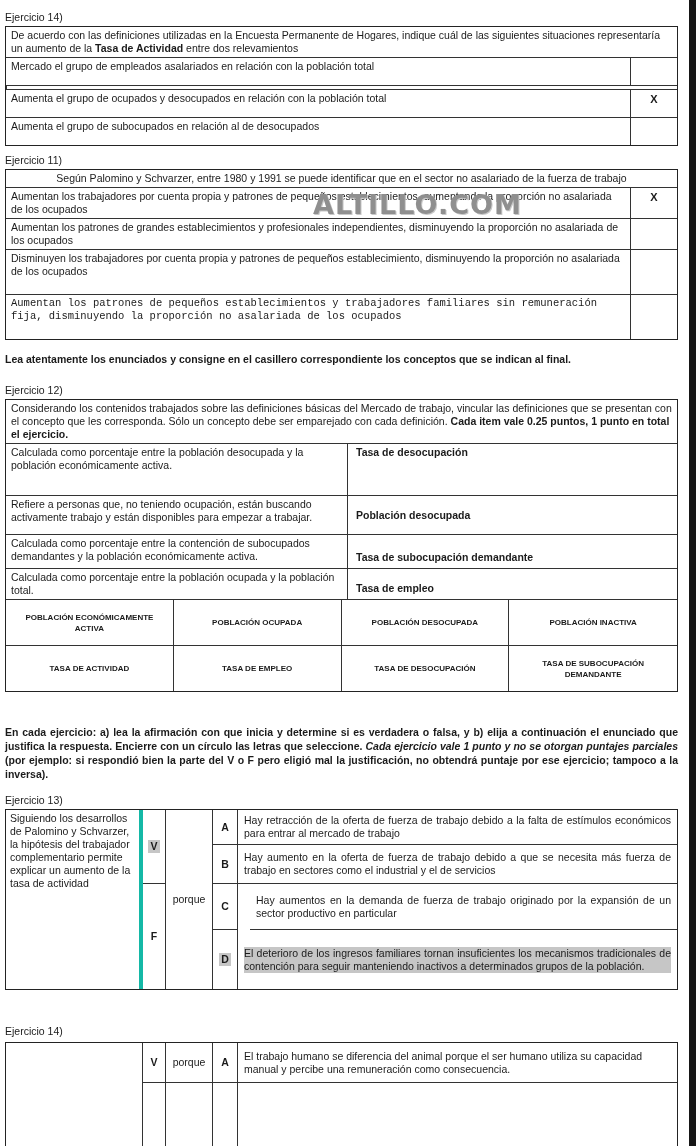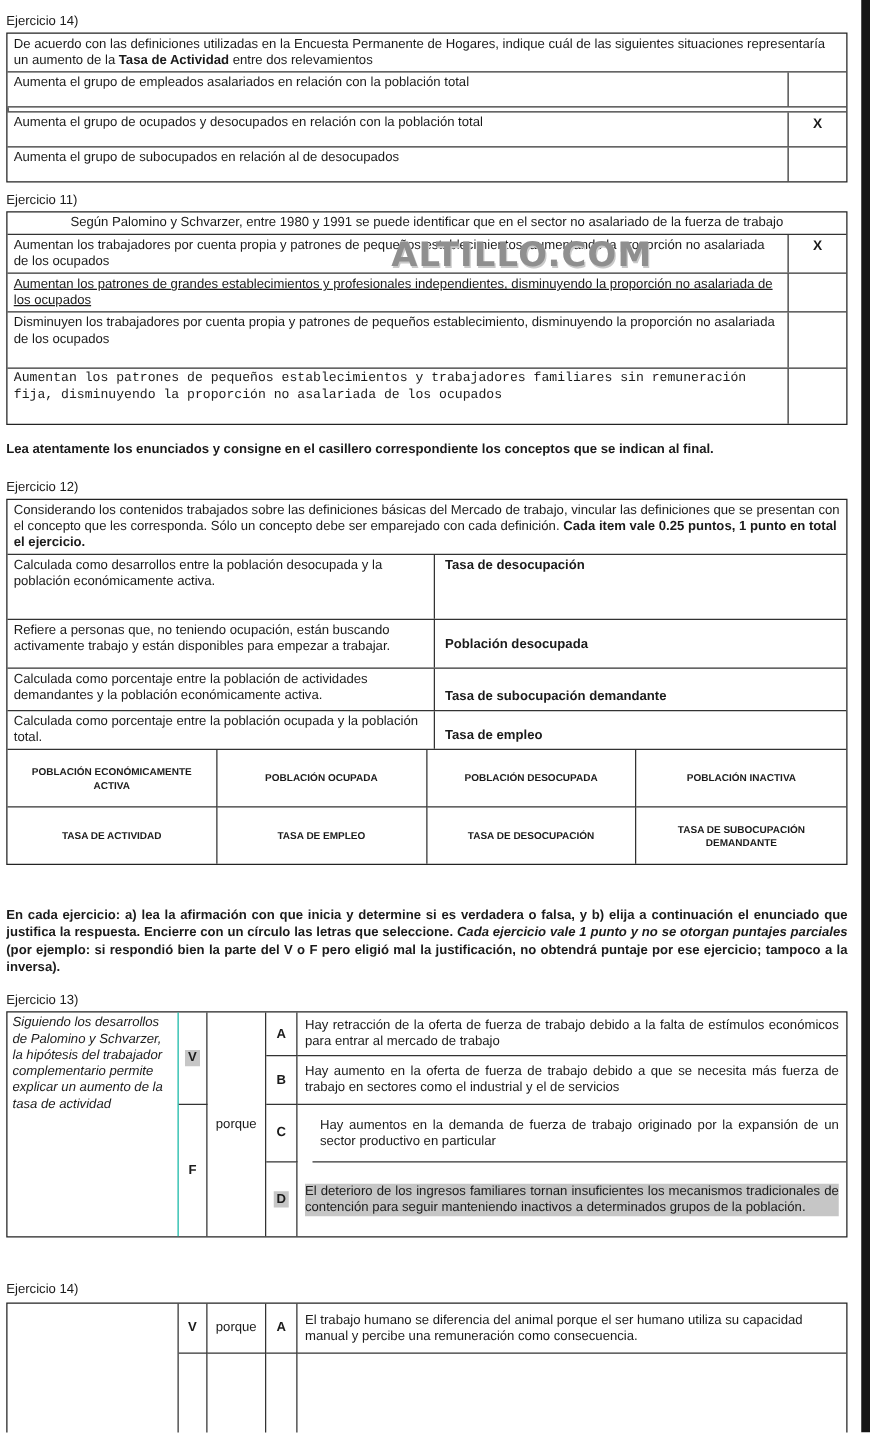--- a/index.html
+++ b/index.html
@@ -28,21 +28,21 @@
   .top-row{margin-top:4px;}
   .top-row .opt-text{min-height:23px;}
 
   #ej10-label{margin-top:11px;margin-bottom:2px;}
   #ej10 .hdr{min-height:26px;}
   #ej10 .opt-text{min-height:23px;}
 
   #ej11-label{margin-top:8px;margin-bottom:2px;}
   #ej11 .hdr{min-height:12px;text-align:center;}
   #ej11 .r0 .opt-text{min-height:24px;}
-  #ej11 .r1 .opt-text{min-height:24px;text-decoration:underline;}
+  #ej11 .r1 .opt-text{min-height:24px;}
   #ej11 .r2 .opt-text{min-height:40px;}
   #ej11 .r3 .opt-text{min-height:40px;font-family:Liberation Mono, monospace;}
 
   .watermark{
     position:absolute;left:313px;top:191px;
     font-family:"DejaVu Sans",sans-serif;
     font-size:27px;line-height:27px;font-weight:bold;letter-spacing:1px;
     color:#8f8f8f;text-shadow:1px 1px 0 #c9c9c9;
   }
 
@@ -66,21 +66,21 @@
   .concept-cell{
     border-right:1px solid #333;border-bottom:1px solid #333;
     display:flex;align-items:center;justify-content:center;text-align:center;
     font-weight:bold;font-size:8px;line-height:11px;min-height:41px;padding:2px 16px;
   }
   .concept-cell.c-last{border-right:none;}
   .concept-grid.g-last .concept-cell{border-bottom:none;}
 
   #ej13-label{margin-top:13px;margin-bottom:2px;}
   .vf-table{display:grid;grid-template-columns:137px 23px 47px 25px 1fr;border:1.5px solid #232323;}
-  .stmt{grid-column:1;grid-row:1/5;border-right:1px solid #14b8a6;padding:2px 4px;font-style:italic;}
+  .stmt{grid-column:1;grid-row:1/5;border-right:4px solid #14b8a6;padding:2px 4px;}
   .vcell{grid-column:2;grid-row:1/3;border-right:1px solid #333;border-bottom:1px solid #333;
          display:flex;align-items:center;justify-content:center;font-weight:bold;}
   .fcell{grid-column:2;grid-row:3/5;border-right:1px solid #333;
          display:flex;align-items:center;justify-content:center;font-weight:bold;}
   .pcell{grid-column:3;grid-row:1/5;border-right:1px solid #333;
          display:flex;align-items:center;justify-content:center;}
   .lcell{grid-column:4;border-right:1px solid #333;border-bottom:1px solid #333;
          display:flex;align-items:center;justify-content:center;font-weight:bold;}
   .tcell{grid-column:5;border-bottom:1px solid #333;padding:2px 6px;text-align:justify;
          display:flex;align-items:center;}
@@ -104,21 +104,21 @@
 </head>
 <body>
 
 <div class="page">
 
 
   <div class="ex-label" id="ej10-label">Ejercicio 14)</div>
   <div class="qtable" id="ej10">
     <div class="hdr"><span>De acuerdo con las definiciones utilizadas en la Encuesta Permanente de Hogares, indique cuál de las siguientes situaciones representaría un aumento de la </span><b>Tasa de Actividad</b><span> entre dos relevamientos</span></div>
     <div class="opt-row">
-      <div class="opt-text">Aumenta el grupo de empleados asalariados en relación con la población total</div>
+      <div class="opt-text">Mercado el grupo de empleados asalariados en relación con la población total</div>
       <div class="opt-mark"></div>
     </div>
     <div class="opt-row">
       <div class="opt-mark"></div>
     </div>
     <div class="opt-row">
       <div class="opt-text">Aumenta el grupo de ocupados y desocupados en relación con la población total</div>
       <div class="opt-mark">X</div>
     </div>
     <div class="opt-row">
@@ -148,29 +148,29 @@
     </div>
   </div>
 
   <div class="instr" id="instr1">Lea atentamente los enunciados y consigne en el casillero correspondiente los conceptos que se indican al final.</div>
 
   <div class="ex-label" id="ej12-label">Ejercicio 12)</div>
   <div class="qtable" id="ej12">
     <div class="hdr"><span>Considerando los contenidos trabajados sobre las definiciones básicas del Mercado de trabajo, vincular las definiciones que se presentan con el concepto que les corresponda. Sólo un concepto debe ser emparejado con cada definición. </span><b>Cada item vale 0.25 puntos, 1 punto en total el ejercicio.</b></div>
 
     <div class="def-row d0">
-      <div class="def-left v-mid">Calculada como desarrollos entre la población desocupada y la población económicamente activa.</div>
+      <div class="def-left v-mid">Calculada como porcentaje entre la población desocupada y la población económicamente activa.</div>
       <div class="def-right v-top">Tasa de desocupación</div>
     </div>
     <div class="def-row d1">
       <div class="def-left">Refiere a personas que, no teniendo ocupación, están buscando activamente trabajo y están disponibles para empezar a trabajar.</div>
       <div class="def-right v-mid">Población desocupada</div>
     </div>
     <div class="def-row d2">
-      <div class="def-left">Calculada como porcentaje entre la población de actividades demandantes y la población económicamente activa.</div>
+      <div class="def-left">Calculada como porcentaje entre la contención de subocupados demandantes y la población económicamente activa.</div>
       <div class="def-right v-bot">Tasa de subocupación demandante</div>
     </div>
     <div class="def-row d3">
       <div class="def-left">Calculada como porcentaje entre la población ocupada y la población total.</div>
       <div class="def-right v-bot">Tasa de empleo</div>
     </div>
 
     <div class="concept-grid">
       <div class="concept-cell">POBLACIÓN ECONÓMICAMENTE ACTIVA</div>
       <div class="concept-cell">POBLACIÓN OCUPADA</div>

